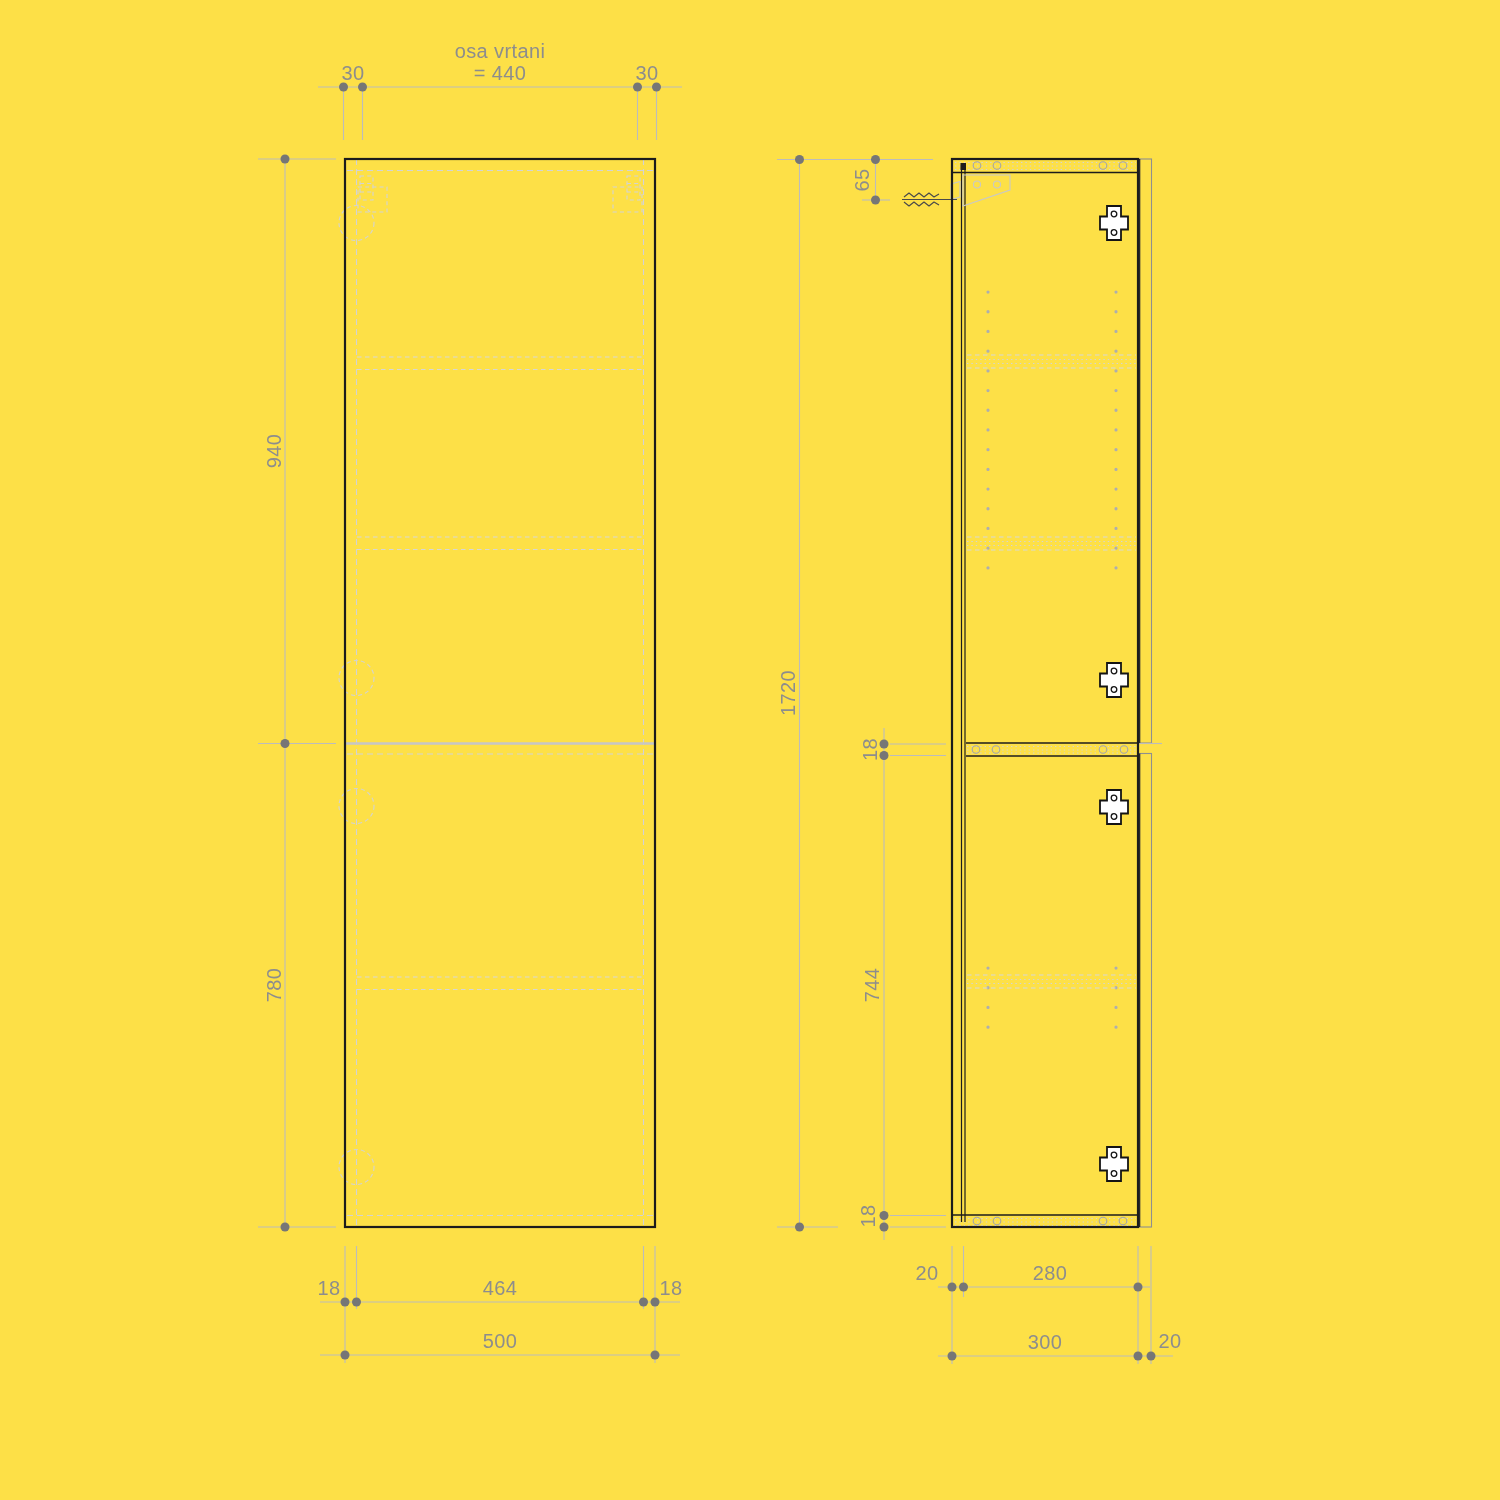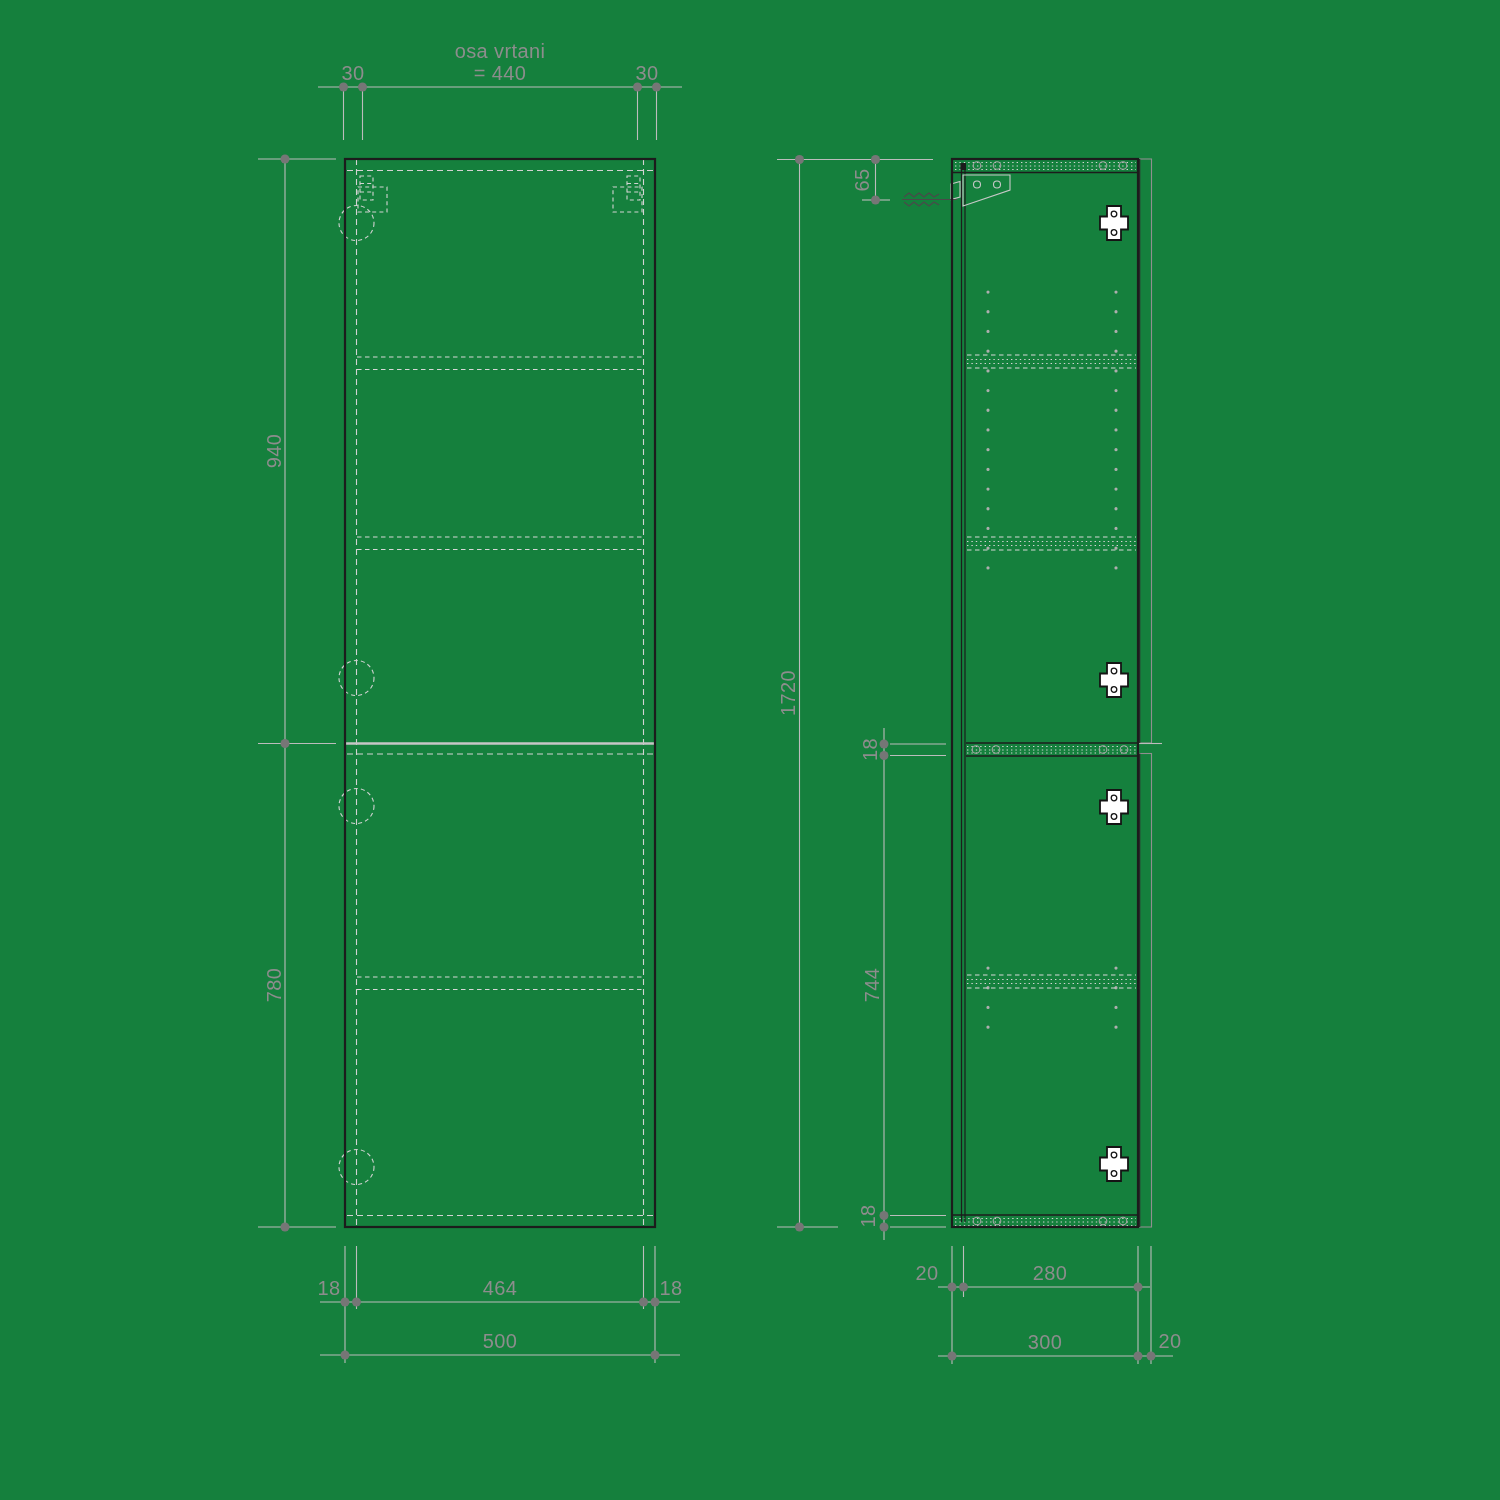--- a/index.html
+++ b/index.html
@@ -1,16 +1,16 @@
 <!DOCTYPE html>
 <html><head>
 <meta charset="utf-8">
 <style>
   html,body{margin:0;padding:0;background:#fff;}
-  .canvas{position:relative;width:1500px;height:1500px;background:#15803d;font-family:"Liberation Sans",sans-serif;}
+  .canvas{position:relative;width:1500px;height:1500px;background:#fde047;font-family:"Liberation Sans",sans-serif;}
   svg{display:block;}
   
   .outline{fill:none;stroke:#1c1c1c;stroke-width:2.2;}
   .panel{stroke:#1c1c1c;stroke-width:1.4;fill:none;}
   .backline{stroke:#1c1c1c;stroke-width:1.2;fill:none;}
   .dim{stroke:#bcbcbc;stroke-width:1.1;fill:none;}
   .dash{stroke:#d3d3d3;stroke-width:1.1;fill:none;stroke-dasharray:6 4;}
   .dashfine{stroke:#d3d3d3;stroke-width:1.1;fill:none;stroke-dasharray:4 3.2;}
   .shelfdash{stroke:#d7d7d7;stroke-width:1.1;fill:none;stroke-dasharray:4.5 3.5;}
   .texture{stroke:#d4d4d4;stroke-width:1;fill:none;stroke-dasharray:1.4 3;}

